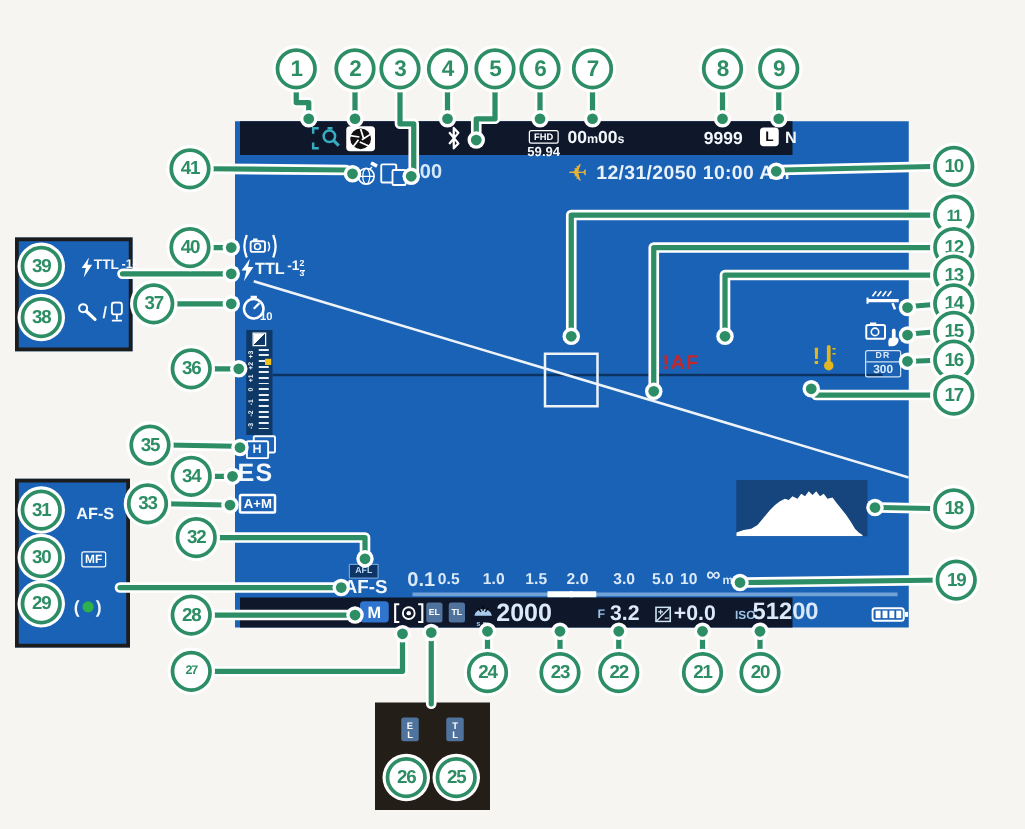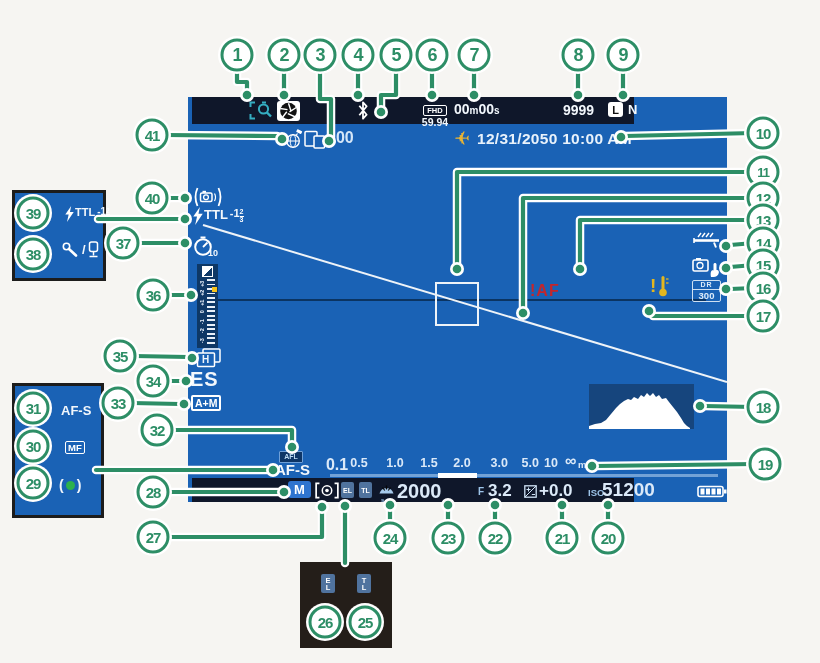--- a/index.html
+++ b/index.html
@@ -461,21 +461,21 @@
     <div class="co" style="left: 763px; top: 316px; font-size: 15px;">17</div>
     <div class="co" style="left: 763px; top: 407px; font-size: 15px;">18</div>
     <div class="co" style="left: 765px; top: 464px; font-size: 15px;">19</div>
     <div class="co" style="left: 608px; top: 538px; font-size: 15px;">20</div>
     <div class="co" style="left: 562px; top: 538px; font-size: 15px;">21</div>
     <div class="co" style="left: 495px; top: 538px; font-size: 15px;">22</div>
     <div class="co" style="left: 448px; top: 538px; font-size: 15px;">23</div>
     <div class="co" style="left: 390px; top: 538px; font-size: 15px;">24</div>
     <div class="co" style="left: 365px; top: 622px; font-size: 15px;">25</div>
     <div class="co" style="left: 325px; top: 622px; font-size: 15px;">26</div>
-    <div class="co" style="left: 153px; top: 537px; font-size: 15px;">27</div>
+    <div class="co" style="left: 153px; top: 537px; font-size: 10px;">27</div>
     <div class="co" style="left: 153px; top: 492px; font-size: 15px;">28</div>
     <div class="co" style="left: 33px; top: 483px; font-size: 15px;">29</div>
     <div class="co" style="left: 33px; top: 446px; font-size: 15px;">30</div>
     <div class="co" style="left: 33px; top: 408px; font-size: 15px;">31</div>
     <div class="co" style="left: 157px; top: 430px; font-size: 15px;">32</div>
     <div class="co" style="left: 118px; top: 403px; font-size: 15px;">33</div>
     <div class="co" style="left: 153px; top: 381px; font-size: 15px;">34</div>
     <div class="co" style="left: 120px; top: 356px; font-size: 15px;">35</div>
     <div class="co" style="left: 153px; top: 295px; font-size: 15px;">36</div>
     <div class="co" style="left: 123px; top: 243px; font-size: 15px;">37</div>

